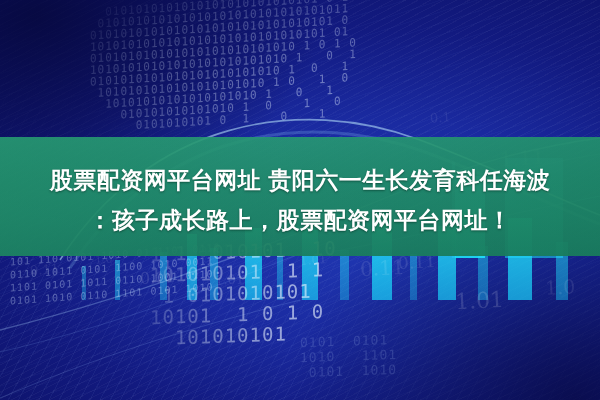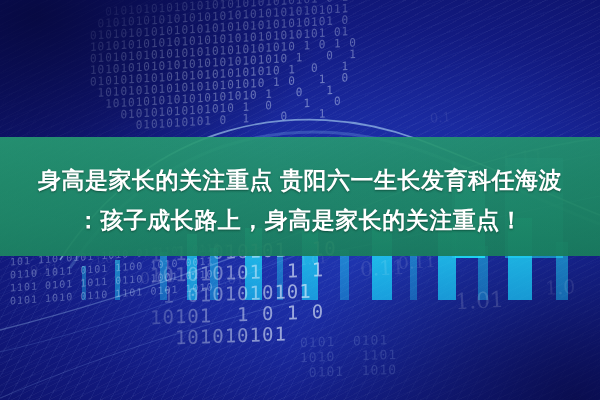--- a/index.html
+++ b/index.html
@@ -279,17 +279,17 @@
       <div class="num-label" style="left: 430px; top: 228px; font-size: 14px; opacity: 0.26; transform: rotate(-4deg);">1.11</div>
       <div class="num-label" style="left: 430px; top: 110px; font-size: 13px; opacity: 0.22; transform: rotate(-4deg);">0.1</div>
       <div class="num-label" style="left: 545px; top: 276px; font-size: 19px; opacity: 0.28; transform: rotate(-3deg);">1.0</div>
       <div class="num-label" style="left: 30px; top: 262px; font-size: 13px; opacity: 0.24; transform: rotate(-4deg);">0.11</div>
     </div>
 
   <div id="green-band"></div>
   <div id="green-band-tint"></div>
 
   <div id="headline">
-    <span class="line">身高是家长的关注重点 贵阳六一生长发育科任海波</span>
-    <span class="line">：孩子成长路上，身高是家长的关注重点！</span>
+    <span class="line">股票配资网平台网址 贵阳六一生长发育科任海波</span>
+    <span class="line">：孩子成长路上，股票配资网平台网址！</span>
   </div>
 
 </div>
 
 </body></html>

